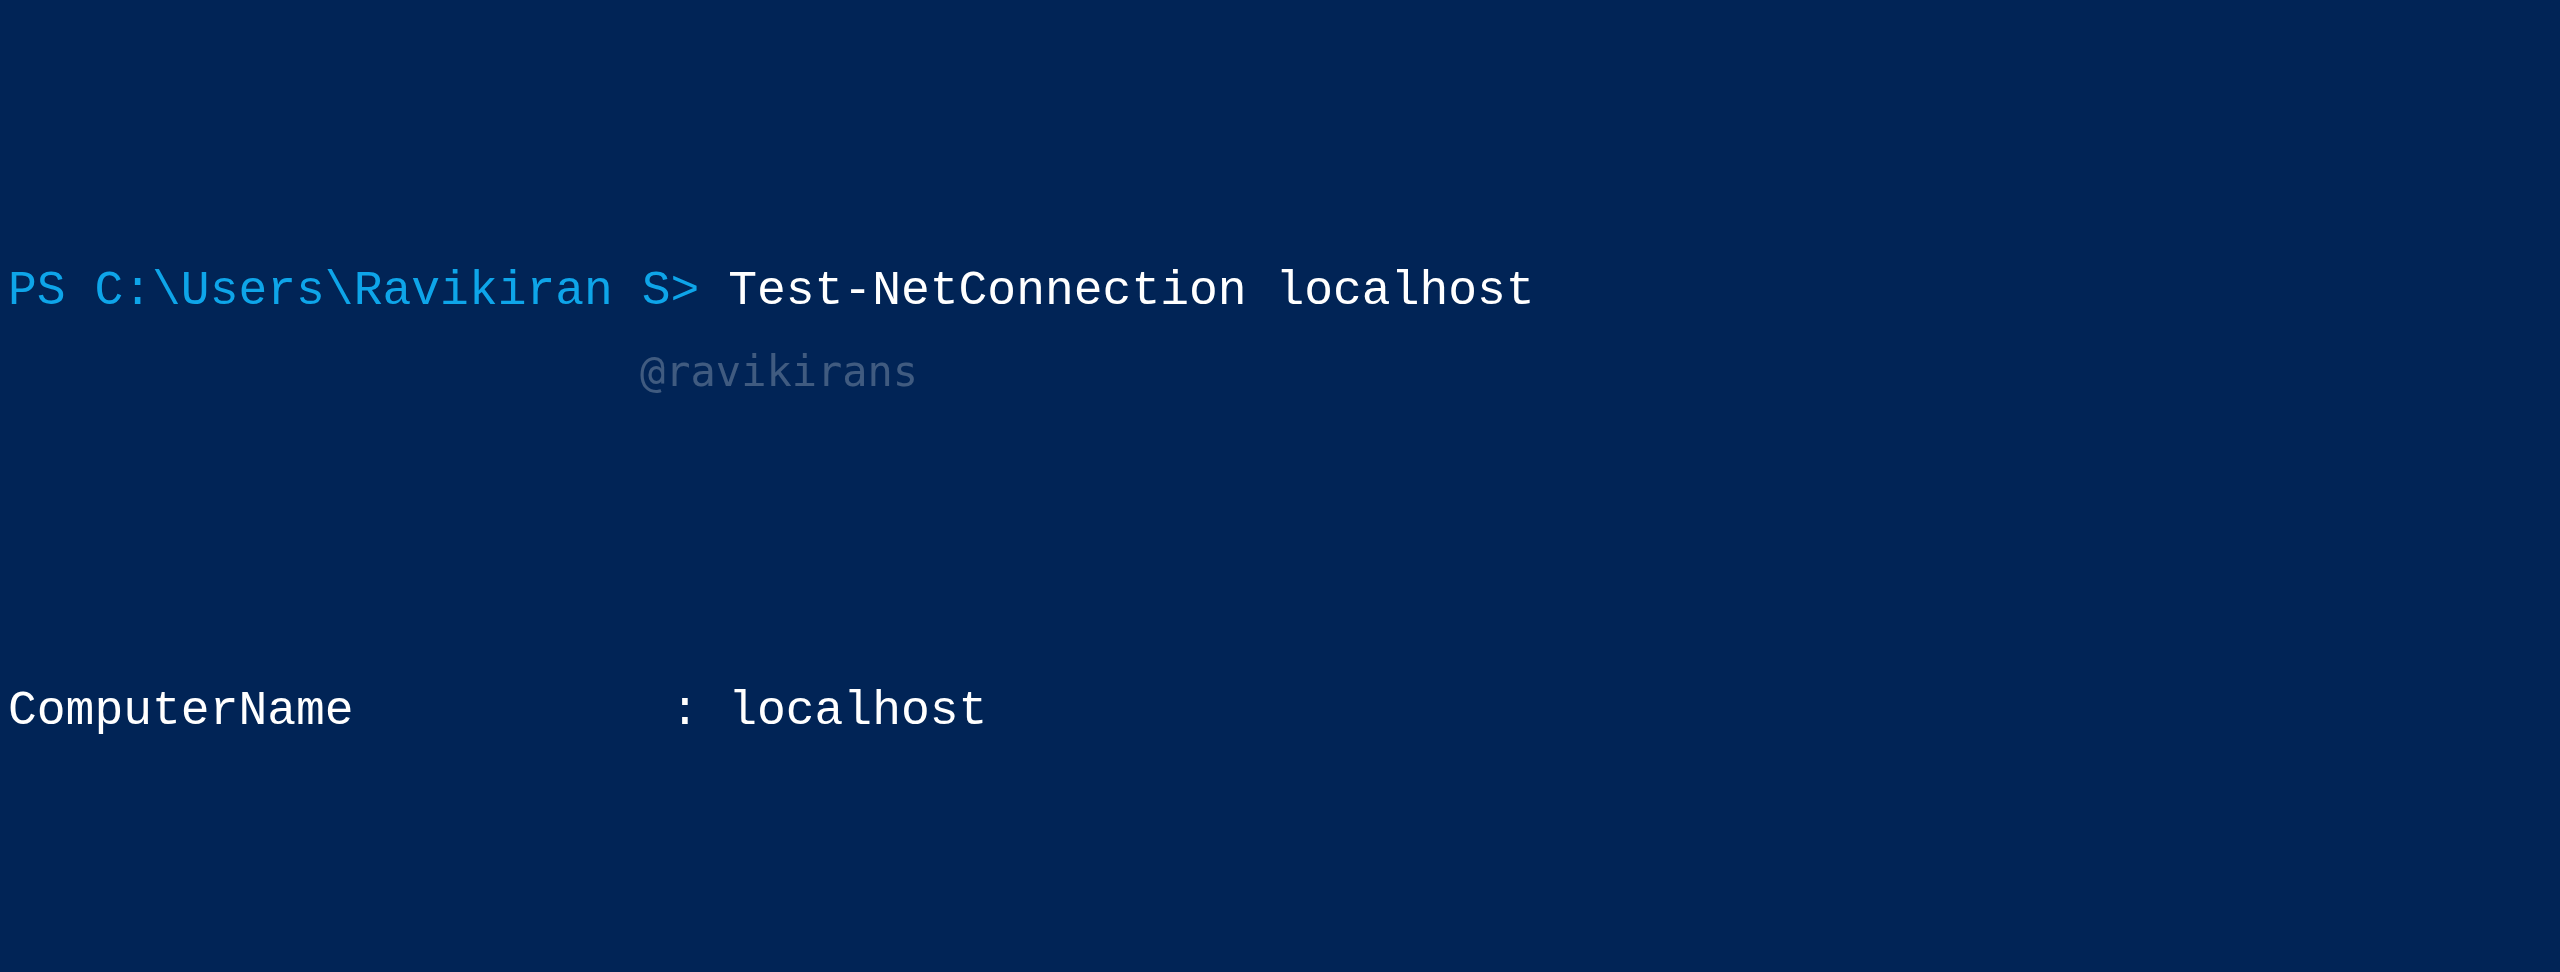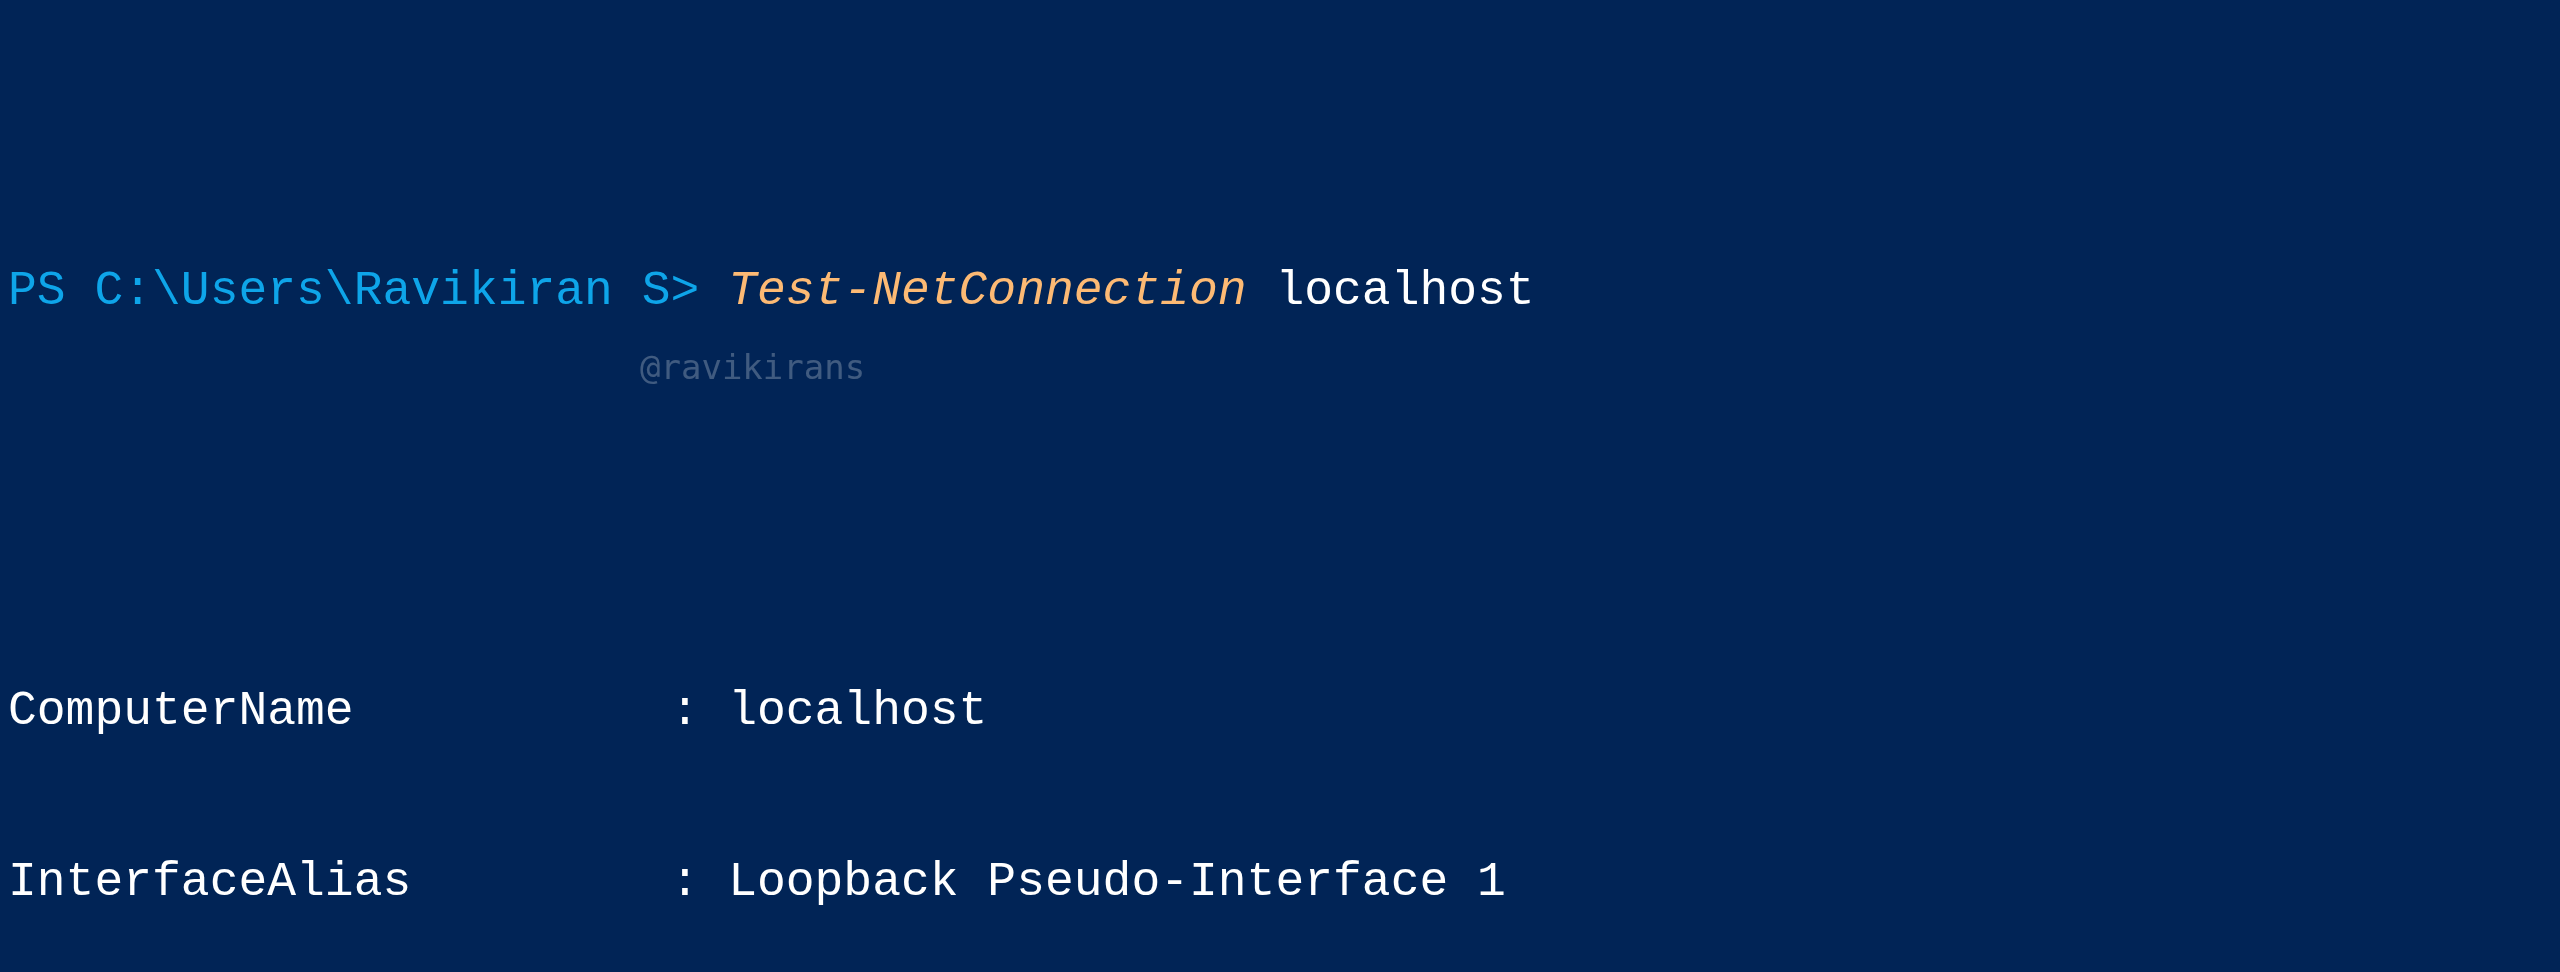--- a/index.html
+++ b/index.html
@@ -19,53 +19,51 @@
       overflow: hidden;
       white-space: pre;
     }
     .prompt-line {
       margin-bottom: 0;
     }
     .prompt-prefix {
       color: #0ea5e9;
     }
     .command {
-      color: #fdba74;
-      font-style: italic;
+      color: #ffffff;
     }
     .command-arg {
       color: #ffffff;
     }
     .output-block {
       margin-top: 125px;
     }
     .output-row {
       color: #ffffff;
       margin-top: 46px;
     }
     .watermark {
       position: absolute;
       top: 345px;
       left: 640px;
       color: rgba(255, 255, 255, 0.25);
-      font-size: 34px;
+      font-size: 42px;
       font-family: Consolas, monospace;
       pointer-events: none;
     }
   </style>
 </head>
 <body>
 
 
 
 <div class="prompt-line"><span class="prompt-prefix">PS C:\Users\Ravikiran S&gt; </span><span class="command">Test-NetConnection</span><span class="command-arg"> localhost</span></div>
 
 <div class="output-block">
 <div class="output-row"><span>ComputerName          </span><span> : </span><span>localhost</span></div>
-<div class="output-row"><span>InterfaceAlias        </span><span> : </span><span>Loopback Pseudo-Interface 1</span></div>
 
 
 
 </div>
 
 <div class="watermark">@ravikirans</div>
 
 
 
 

